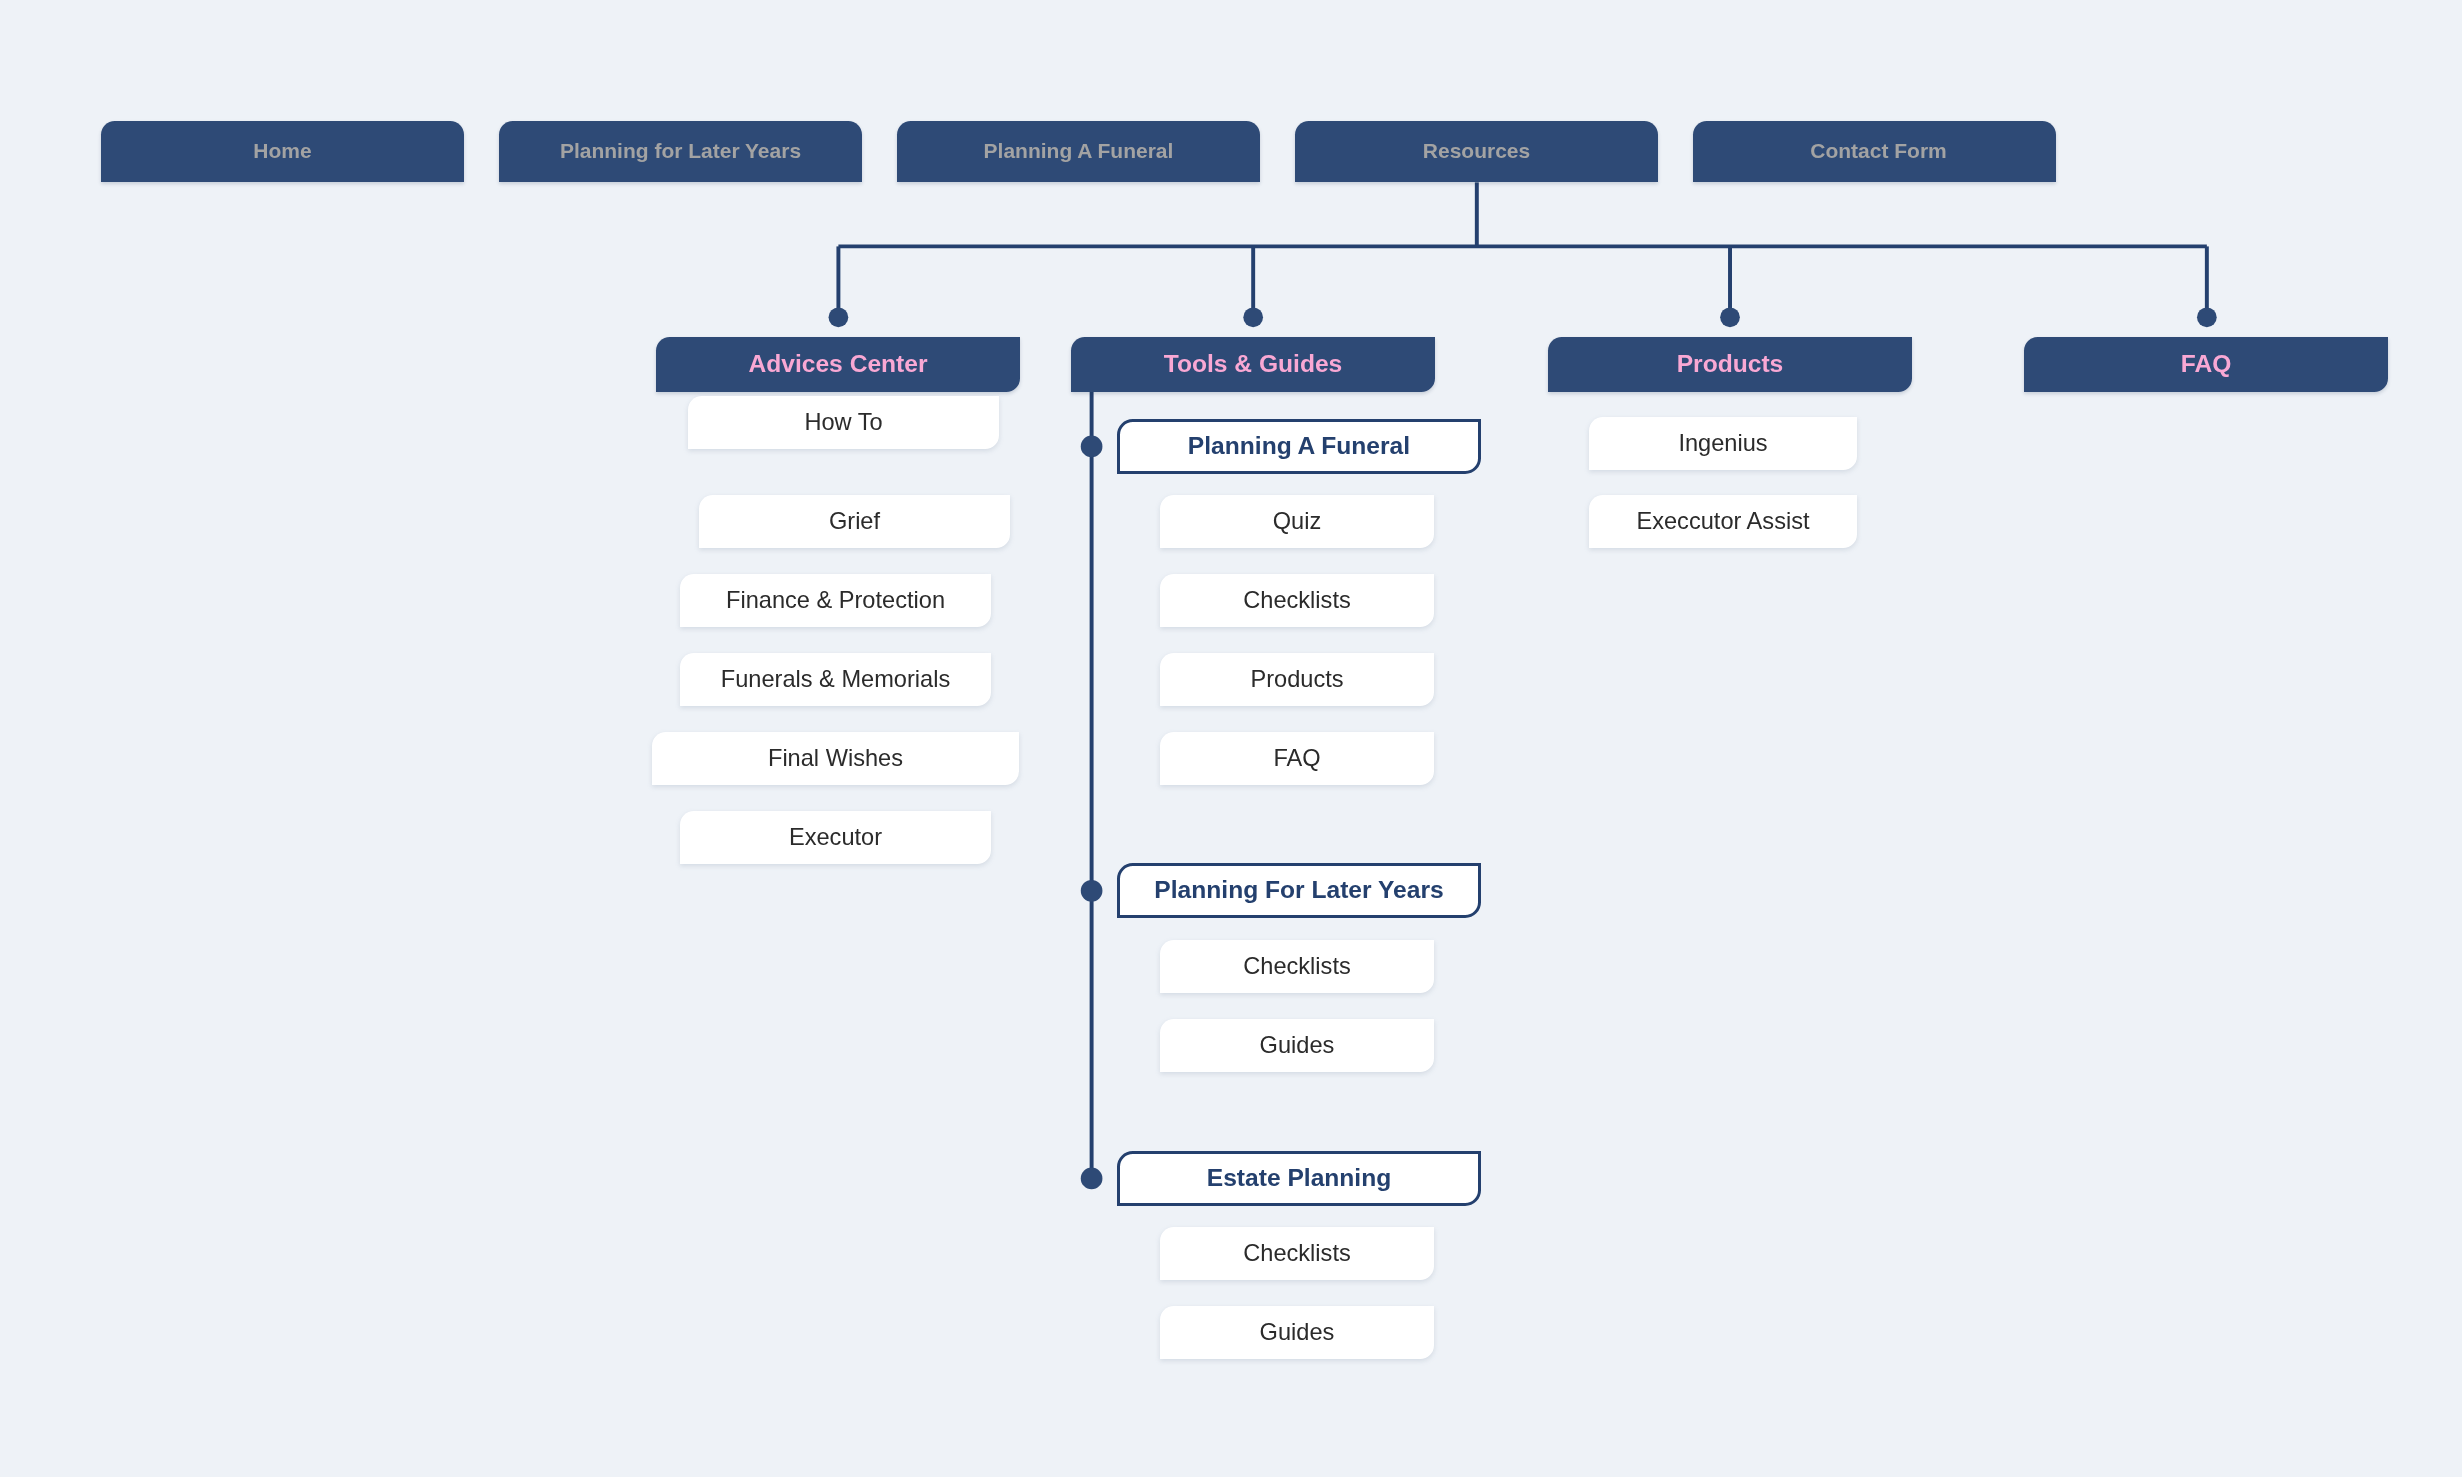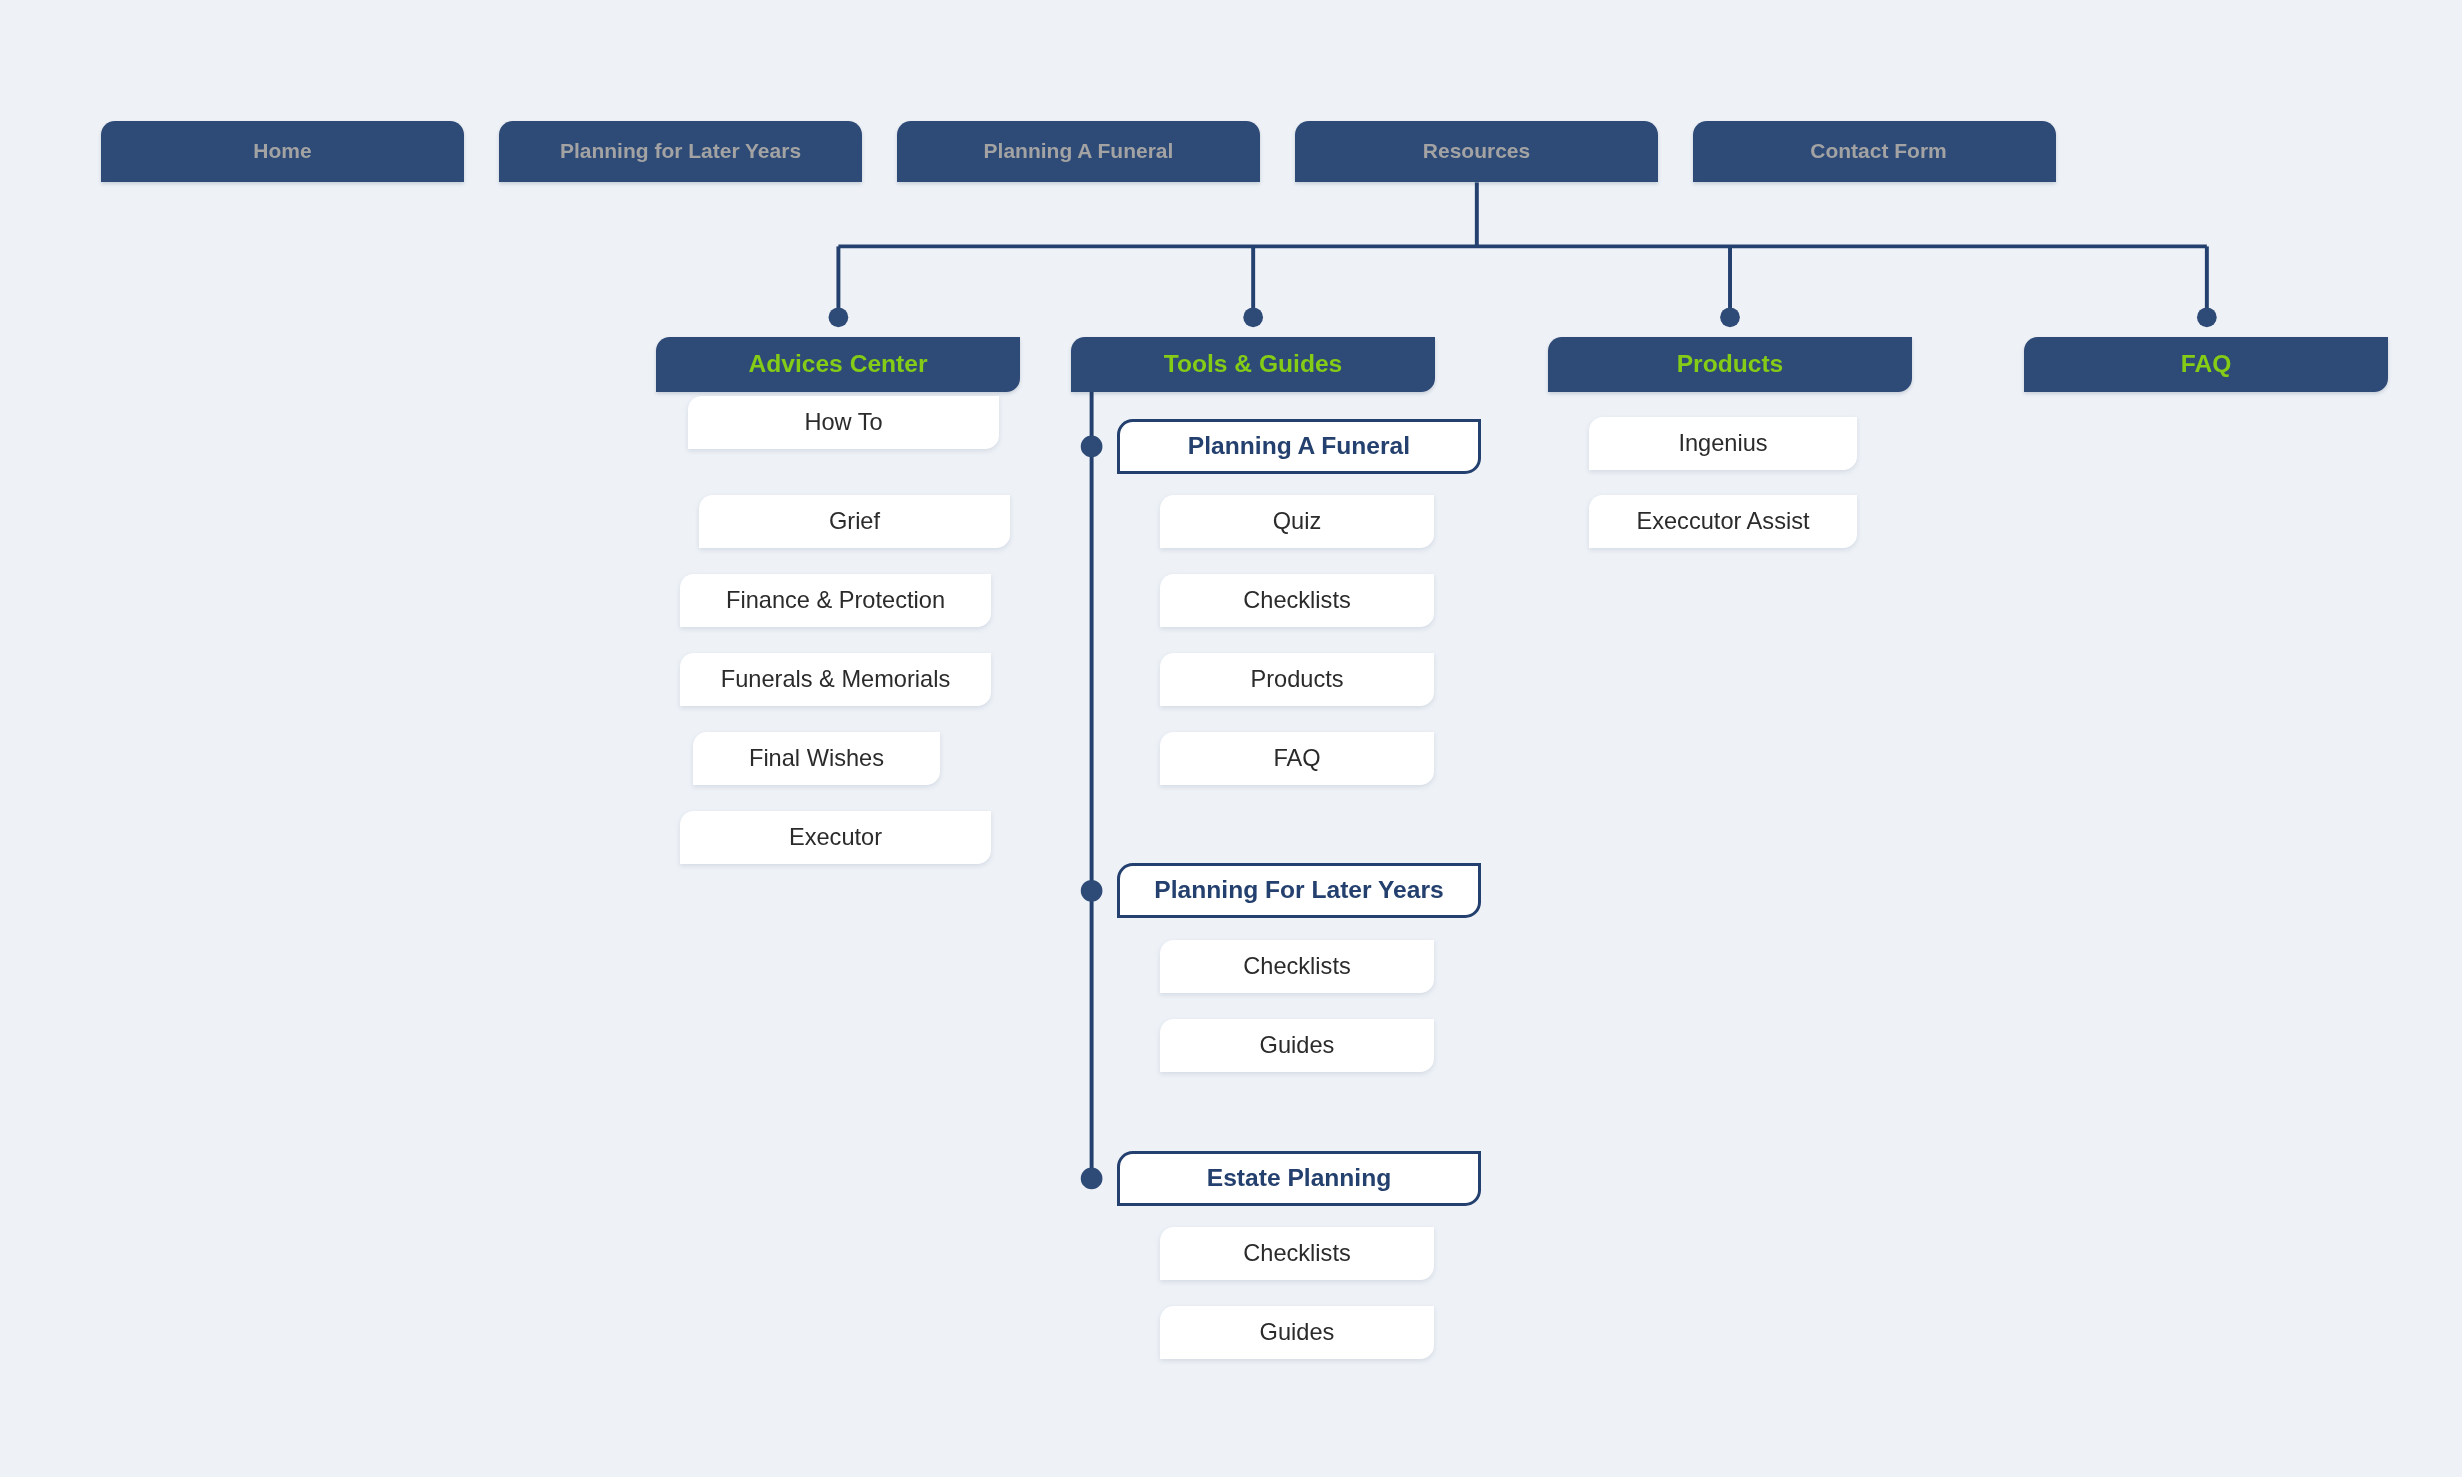--- a/index.html
+++ b/index.html
@@ -49,21 +49,21 @@
     font-size: 21px;
     font-weight: 600;
     border-radius: 13.8px 13.8px 0 0;
     box-shadow: 0 2px 3.9px rgba(30,50,85,0.18);
   }
 
   
   .section-node {
     height: 55px;
     background: #2e4a76;
-    color: #84cc16;
+    color: #f9a8d4;
     font-size: 24.6px;
     font-weight: 600;
     border-radius: 13.8px 0 13.8px 0;
     box-shadow: 0 2px 3.9px rgba(30,50,85,0.18);
   }
 
   
   .leaf-node {
     height: 53px;
     background: #ffffff;
@@ -124,21 +124,21 @@
   <div class="node nav-node" style="left:1295px; top:121px; width:363px;">Resources</div>
 
   <div class="node nav-node" style="left:1693px; top:121px; width:363px;padding-left:8px;">Contact Form</div>
 
   <div class="node section-node" style="left:656px; top:337px; width:364px;">Advices Center</div>
 
   <div class="node leaf-node" style="left:680px; top:396px; width:311px;margin-left:8px;">How To</div>
   <div class="node leaf-node" style="left:680px; top:495px; width:311px;margin-left:19px;">Grief</div>
   <div class="node leaf-node" style="left:680px; top:574px; width:311px;">Finance &amp; Protection</div>
   <div class="node leaf-node" style="left:680px; top:653px; width:311px;">Funerals &amp; Memorials</div>
-  <div class="node leaf-node" style="left:693px; top:732px; width:247px;">Final Wishes</div>
+  <div class="node leaf-node" style="left:652px; top:732px; width:367px;">Final Wishes</div>
   <div class="node leaf-node" style="left:680px; top:811px; width:311px;">Executor</div>
 
   <div class="node section-node" style="left:1071px; top:337px; width:364px;">Tools &amp; Guides</div>
 
   <div class="node outline-node" style="left:1117px; top:419px; width:364px;">Planning A Funeral</div>
   <div class="node leaf-node" style="left:1160px; top:495px; width:274px;">Quiz</div>
   <div class="node leaf-node" style="left:1160px; top:574px; width:274px;">Checklists</div>
   <div class="node leaf-node" style="left:1160px; top:653px; width:274px;">Products</div>
   <div class="node leaf-node" style="left:1160px; top:732px; width:274px;">FAQ</div>
 

